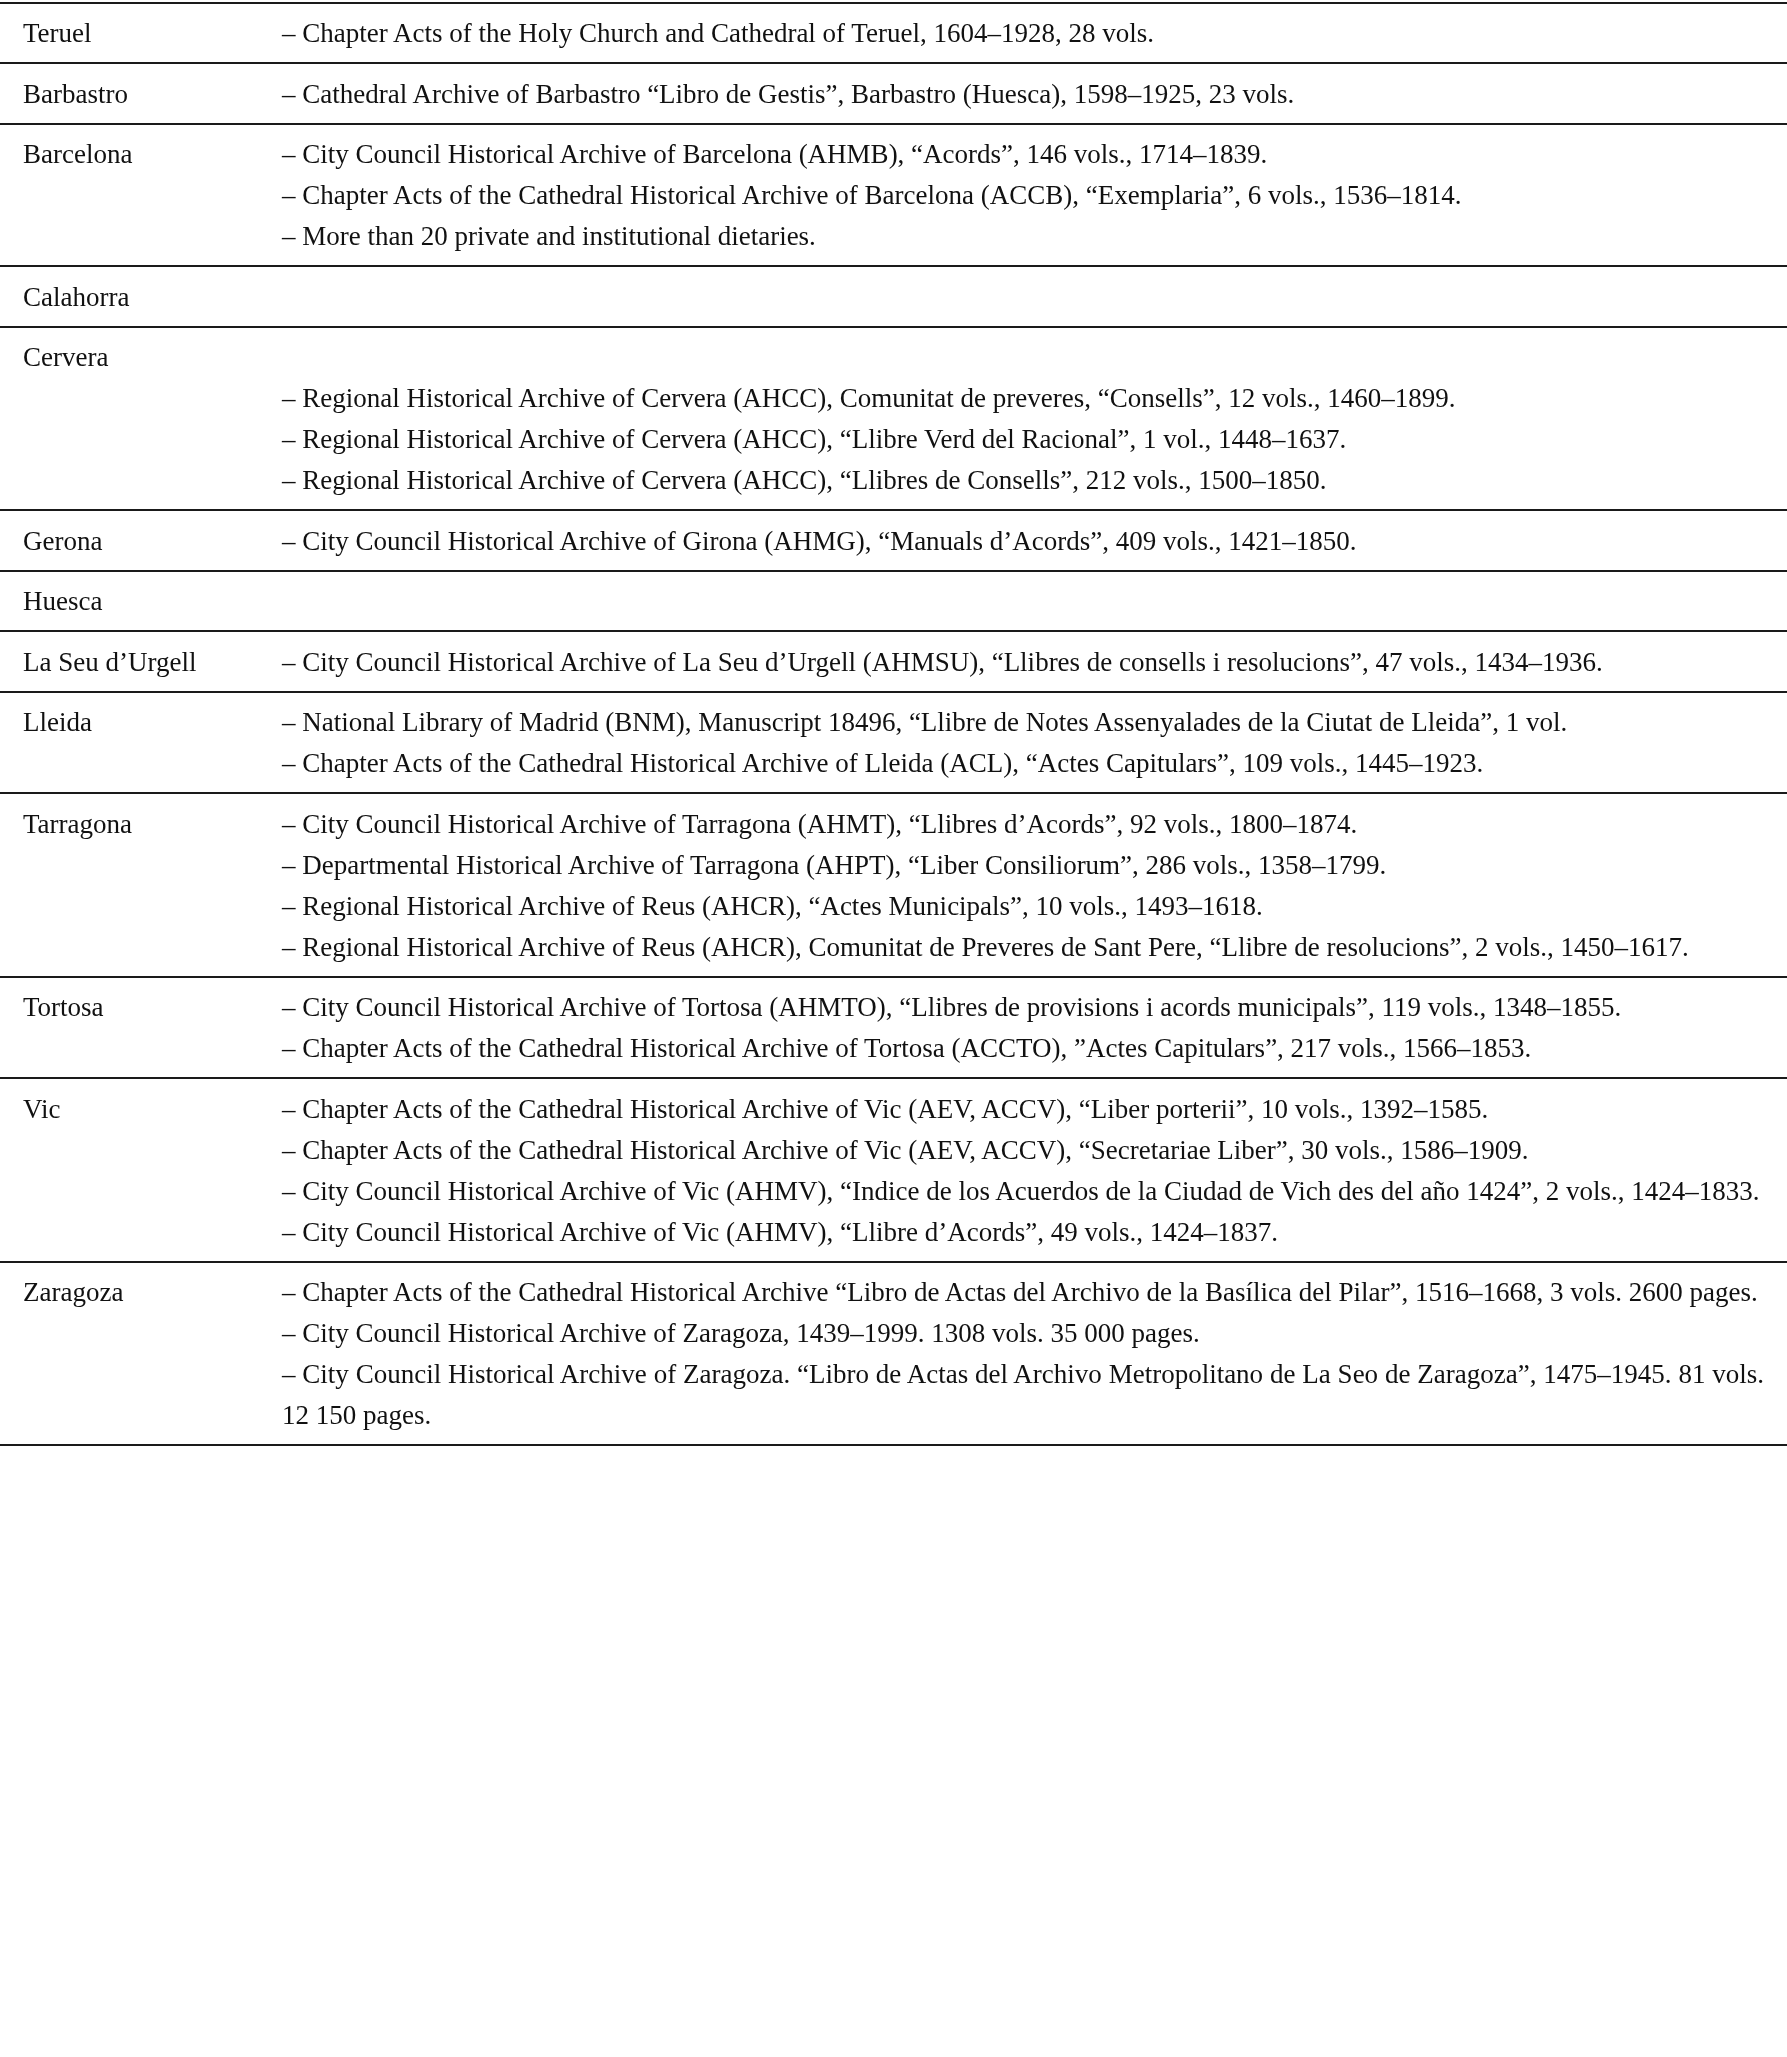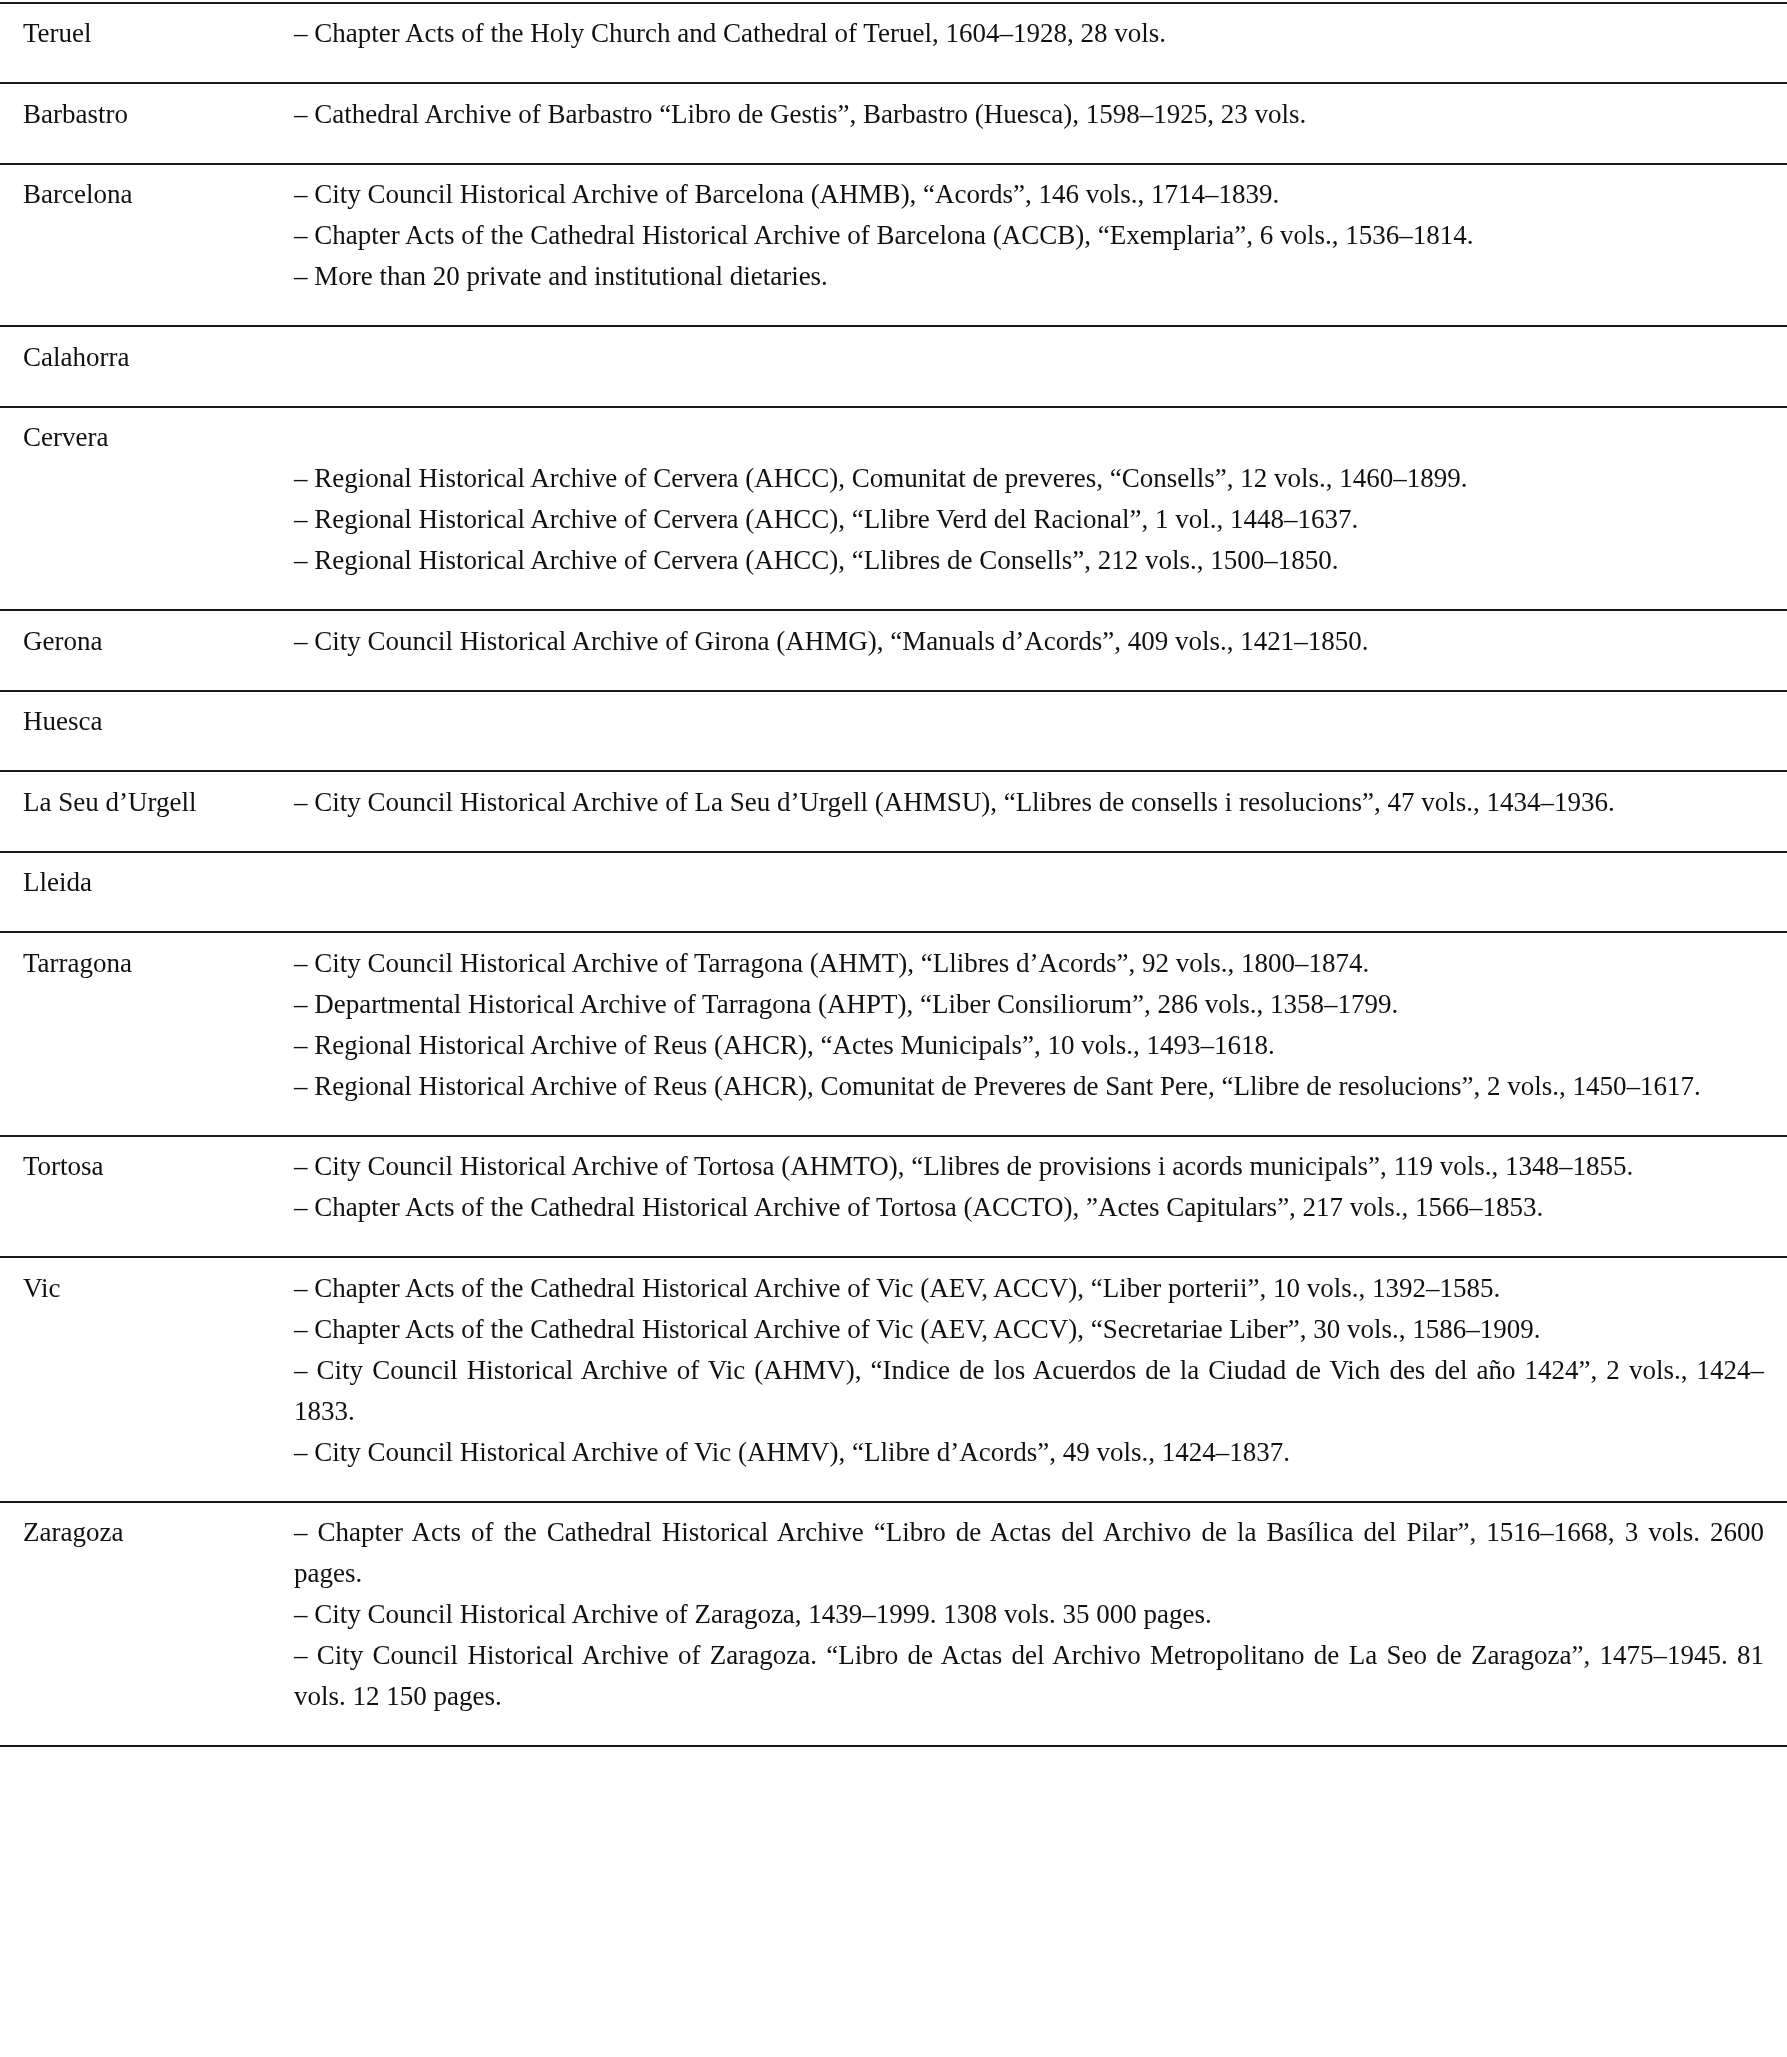--- a/index.html
+++ b/index.html
@@ -18,22 +18,21 @@
     .table {
       position: relative;
       width: 1787px;
       margin-top: 1.7px;
       border-top: 2.6px solid #1a1a1a;
     }
     .row {
       display: flex;
       border-bottom: 2.6px solid #1a1a1a;
       padding-top: 9.5px;
-      padding-bottom: 28px;
-      gap: 12px;
+      padding-bottom: 8px;
     }
     .city {
       width: 282px;
       flex: 0 0 282px;
       padding-left: 23px;
       box-sizing: border-box;
       line-height: 41px;
       height: 41px;
       white-space: nowrap;
     }
@@ -99,20 +98,24 @@
       </div>
     </div>
     <div class="row">
       <div class="city">La Seu d’Urgell</div>
       <div class="entries">
         <div class="entry">– City Council Historical Archive of La Seu d’Urgell (AHMSU), “Llibres de consells i resolucions”, 47 vols., 1434–1936.</div>
       </div>
     </div>
     <div class="row">
       <div class="city">Lleida</div>
+      <div class="entries">
+        <div class="entry">– National Library of Madrid (BNM), Manuscript 18496, “Llibre de Notes Assenyalades de la Ciutat de Lleida”, 1 vol.</div>
+        <div class="entry">– Chapter Acts of the Cathedral Historical Archive of Lleida (ACL), “Actes Capitulars”, 109 vols., 1445–1923.</div>
+      </div>
     </div>
     <div class="row">
       <div class="city">Tarragona</div>
       <div class="entries">
         <div class="entry">– City Council Historical Archive of Tarragona (AHMT), “Llibres d’Acords”, 92 vols., 1800–1874.</div>
         <div class="entry">– Departmental Historical Archive of Tarragona (AHPT), “Liber Consiliorum”, 286 vols., 1358–1799.</div>
         <div class="entry">– Regional Historical Archive of Reus (AHCR), “Actes Municipals”, 10 vols., 1493–1618.</div>
         <div class="entry">– Regional Historical Archive of Reus (AHCR), Comunitat de Preveres de Sant Pere, “Llibre de resolucions”, 2 vols., 1450–1617.</div>
       </div>
     </div>

